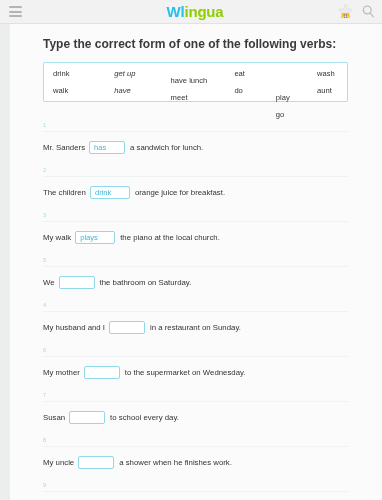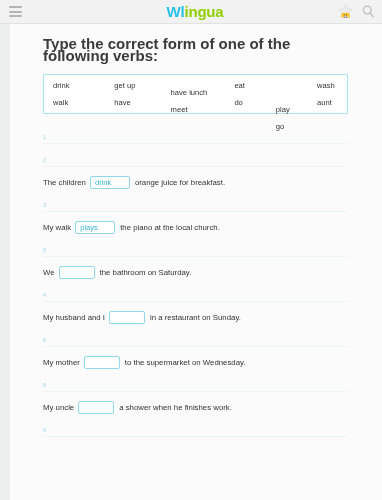--- a/index.html
+++ b/index.html
@@ -102,21 +102,21 @@
     right: 0;
     bottom: 0;
     background: #fbfbfb;
     overflow: hidden;
   }
   .inner {
     padding: 14px 22px 0 33px;
   }
 
   .prompt {
-    font-size: 15px;
+    font-size: 12px;
     font-weight: bold;
     color: #3b3b3b;
     line-height: 12px;
     margin: 0 0 12px 0;
   }
 
   
   .verb-table {
     border: 1px solid #a9e3f0;
     border-radius: 1px;
@@ -129,21 +129,21 @@
     align-items: center;
     height: 17px;
   }
   .verb-cell {
     font-size: 7.6px;
     color: #333333;
     padding-left: 9px;
     white-space: nowrap;
   }
   .verb-cell.c0 { width: 21%; }
-  .verb-cell.c1 { width: 19%; }
+  .verb-cell.c1 { width: 19%; font-style: italic; }
   .verb-cell.c2 { width: 22%; margin-top: 14px; }
   .verb-cell.c3 { width: 13%; }
   .verb-cell.c4 { width: 13%; margin-top: 48px; }
   .verb-cell.c5 { width: 12%; }
 
   
   .item { margin-bottom: 13px; }
   .item-num {
     font-size: 5.5px;
     color: #9fd9e8;
@@ -244,20 +244,25 @@
             <div class="verb-cell c3">do</div>
             <div class="verb-cell c4">go</div>
             <div class="verb-cell c5">aunt</div>
           </div>
         </div>
 
       <div id="items-container">
           <div class="item">
             <div class="item-num">1</div>
             <div class="item-divider"></div>
+            <div class="sentence">
+              <span class="seg-before">Mr. Sanders</span>
+              <input type="text" class="answer-input w-md" placeholder="" value="has" style="">
+              <span class="seg-after">a sandwich for lunch.</span>
+            </div>
           </div>
           <div class="item">
             <div class="item-num">2</div>
             <div class="item-divider"></div>
             <div class="sentence">
               <span class="seg-before">The children</span>
               <input type="text" class="answer-input w-lg" placeholder="" value="drink" style="">
               <span class="seg-after">orange juice for breakfast.</span>
             </div>
           </div>
@@ -291,20 +296,29 @@
           <div class="item">
             <div class="item-num">6</div>
             <div class="item-divider"></div>
             <div class="sentence">
               <span class="seg-before">My mother</span>
               <input type="text" class="answer-input w-md" placeholder="" style="">
               <span class="seg-after">to the supermarket on Wednesday.</span>
             </div>
           </div>
           <div class="item">
+            <div class="item-num">7</div>
+            <div class="item-divider"></div>
+            <div class="sentence">
+              <span class="seg-before">Susan</span>
+              <input type="text" class="answer-input w-md" placeholder="" style="">
+              <span class="seg-after">to school every day.</span>
+            </div>
+          </div>
+          <div class="item">
             <div class="item-num">8</div>
             <div class="item-divider"></div>
             <div class="sentence">
               <span class="seg-before">My uncle</span>
               <input type="text" class="answer-input w-md" placeholder="" style="">
               <span class="seg-after">a shower when he finishes work.</span>
             </div>
           </div>
           <div class="item">
             <div class="item-num">9</div>

